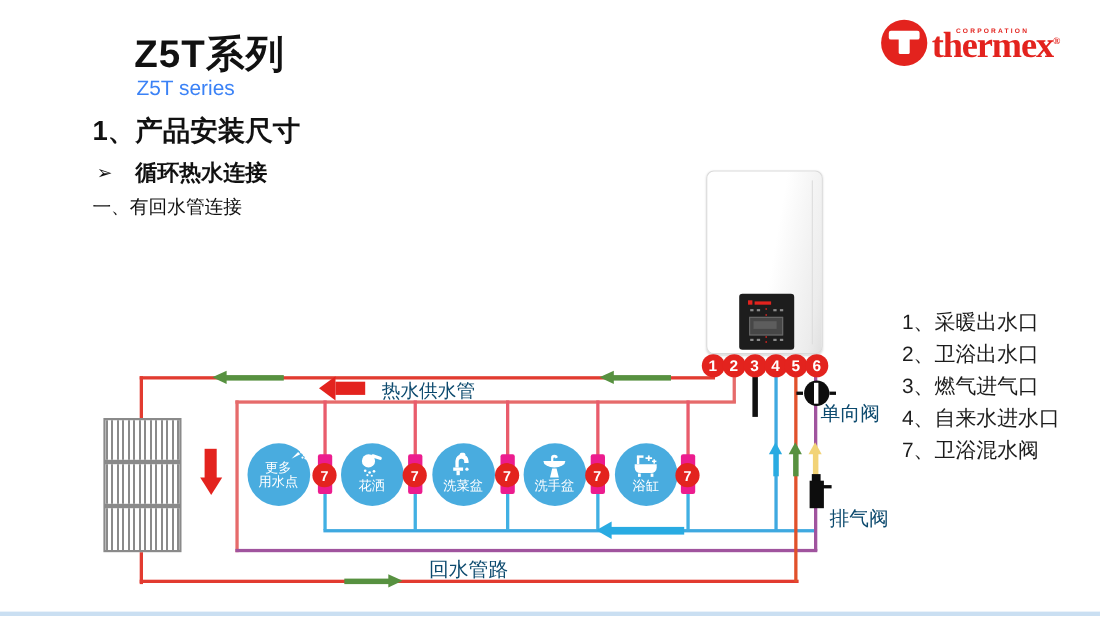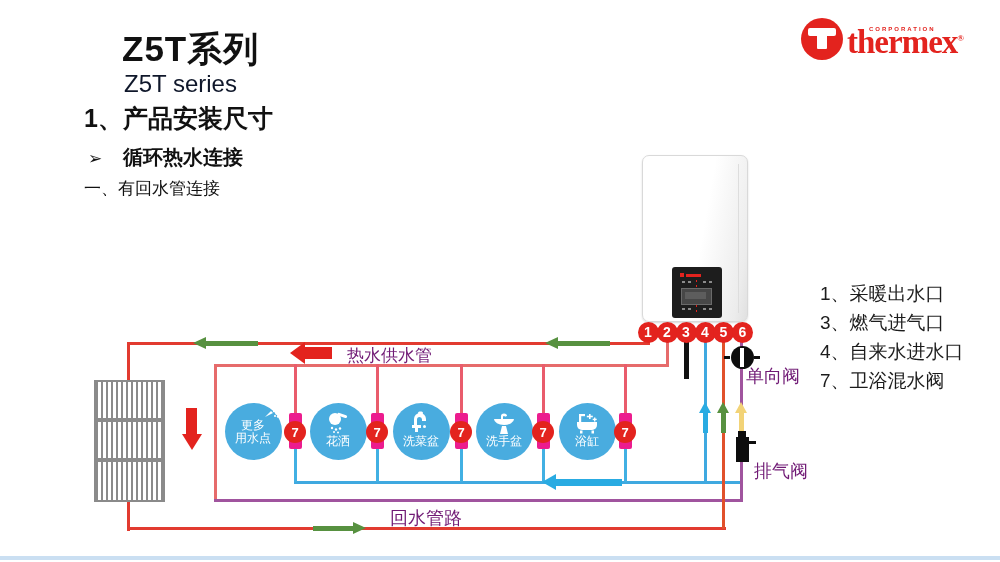--- a/index.html
+++ b/index.html
@@ -1,21 +1,21 @@
 <!DOCTYPE html>
 <html style="--brand_red: #E3231E; --pipe_red: #E23B30; --pipe_orange_red: #E1512B; --pipe_pink: #E66B6B; --pipe_drop: #E95C6C; --pipe_purple: #A0549E; --pipe_blue: #3FA9E0; --pipe_cyan: #41B0E3; --valve_magenta: #EC1C8E; --arrow_green: #579140; --arrow_blue: #29ABE2; --arrow_yellow: #F2D377; --icon_blue: #49ACDF; --radiator_gray: #8A8A8A; --gas_black: #111111;"><head>
 <meta charset="utf-8">
 <style>
   html,body{margin:0;padding:0;background:#fff;}
   .page{position:relative;width:1000px;height:562px;background:#fff;overflow:hidden;
         font-family:"Liberation Sans","DejaVu Sans",sans-serif;color:#111;}
   .abs{position:absolute;}
   
   .product-title{left:122px;top:26px;font-size:35px;font-weight:bold;letter-spacing:1px;}
-  .product-sub{left:124px;top:70px;font-size:24px;color:#0f172a;}
+  .product-sub{left:124px;top:70px;font-size:19px;color:#3b82f6;}
   .section-title{left:84px;top:102px;font-size:25px;font-weight:600;}
   .bullet-arrow{left:88px;top:148px;font-size:17px;}
   .bullet-line{left:123px;top:144px;font-size:20px;}
   .bullet-line .b{font-weight:bold;}
   .bullet-line .r{font-weight:600;}
   .subsection{left:84px;top:177px;font-size:17px;}
   
   .logo-circle{left:801px;top:18px;width:42px;height:42px;border-radius:50%;background:var(--brand_red);}
   .logo-circle .bar{position:absolute;left:7px;top:10px;width:28px;height:8px;background:#fff;border-radius:2px;}
   .logo-circle .stem{position:absolute;left:16px;top:17px;width:10px;height:14px;background:#fff;border-radius:1px;}
@@ -53,21 +53,21 @@
   
   .fixture{position:absolute;top:402.5px;width:57px;height:57px;border-radius:50%;background:var(--icon_blue);
            z-index:3;color:#fff;text-align:center;}
   .fx-icon{position:absolute;left:50%;transform:translateX(-50%);top:8px;}
   .fx-label{position:absolute;left:0;right:0;top:32px;font-size:12px;font-weight:normal;white-space:pre-line;line-height:13px;}
   .fx-label.center{top:16px;}
   
   .shaft{position:absolute;z-index:3;}
   .tri{position:absolute;z-index:3;width:0;height:0;}
   
-  .dlabel{position:absolute;z-index:5;color:#701a75;}
+  .dlabel{position:absolute;z-index:5;color:#0c4a6e;}
   .footer-strip{left:0;top:556px;width:1000px;height:4px;background:#cadff2;}
 </style>
 </head>
 <body>
 
 <div class="page">
 
   <div class="abs product-title">Z5T系列</div>
   <div class="abs product-sub">Z5T series</div>
   <div class="abs section-title">1、产品安装尺寸</div>
@@ -252,19 +252,20 @@
   <div class="tri" style="left:735px;top:402px;border-left:6.5px solid transparent;border-right:6.5px solid transparent;border-bottom:11px solid var(--arrow_yellow);"></div>
   <div class="shaft" style="left:739px;top:412px;width:5px;height:21px;background:var(--arrow_yellow);"></div>
 
   <div class="dlabel" style="left:347px;top:344px;font-size:17px;font-weight:500;">热水供水管</div>
   <div class="dlabel" style="left:390px;top:506px;font-size:18px;font-weight:500;">回水管路</div>
   <div class="dlabel" style="left:746px;top:364px;font-size:18px;">单向阀</div>
   <div class="dlabel" style="left:754px;top:459px;font-size:18px;">排气阀</div>
 
   <div class="abs legend">
     <div>1、采暖出水口</div>
+    <div>2、卫浴出水口</div>
     <div>3、燃气进气口</div>
     <div>4、自来水进水口</div>
     <div>7、卫浴混水阀</div>
   </div>
 
   <div class="abs footer-strip"></div>
 </div>
 
 </body></html>

